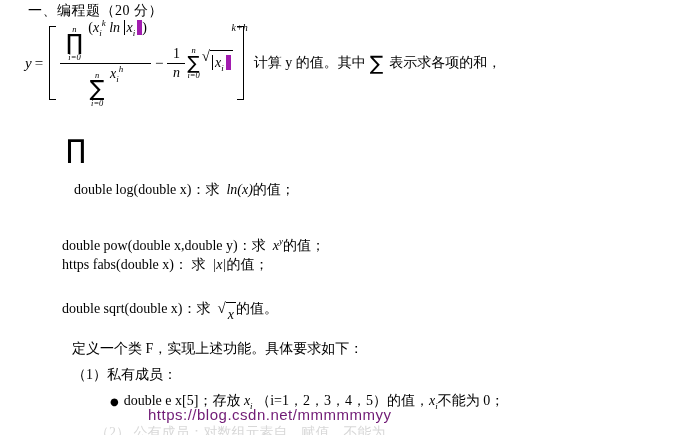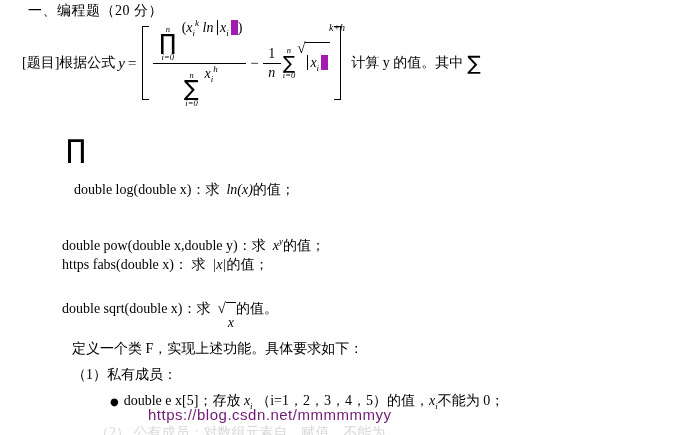--- a/index.html
+++ b/index.html
@@ -131,35 +131,35 @@
   .supexp {
     position: absolute;
     right: -2px;
     top: -3px;
     font-size: 10px;
     font-style: italic;
     white-space: nowrap;
   }
   .abs {
     border-left: 1px solid #000;
-    border-right: 7px solid #a21caf;
+    border-right: 5px solid #a21caf;
     padding: 0 2px;
   }
   .sqrt {
     display: inline-flex;
     align-items: flex-start;
     white-space: nowrap;
   }
   .sqrt .rad {
     font-size: 15px;
     line-height: 1;
   }
   .sqrt .rand {
     border-top: 1px solid #000;
-    padding: 12px 2px;
+    padding: 4px 2px;
     margin-top: 1px;
     line-height: 1.1;
   }
   .tail {
     font-size: 14px;
     padding-left: 8px;
     white-space: nowrap;
   }
   .sigma-inline {
     font-size: 20px;
@@ -213,21 +213,20 @@
   }
 </style>
 </head>
 <body>
 
 <div class="page">
 
   <div class="heading">一、编程题（20 分）</div>
 
   <div class="formula-row">
-    <span class="lead">[题目]根据公式</span>
     <span class="var-y">y</span>
     <span class="eq">=</span>
 
     <span class="bigbracket">
       <span class="brk brk-l">
           <i></i>
         </span>
       <span class="inner">
 
         <span class="frac">
@@ -271,20 +270,21 @@
 
       </span>
       <span class="brk brk-r">
           <i></i>
         <span class="supexp">k+h</span>
       </span>
     </span>
 
     <span class="tail">计算 y 的值。其中</span>
     <span class="sigma-inline">∑</span>
+    <span class="tail" style="padding-left:2px;">表示求各项的和，</span>
   </div>
 
   <div class="pi-line">
     <span class="pi-glyph">∏</span>
   </div>
 
   <div class="line" style="left:62px; top:181px;margin-left:12px;">
     <span>double log(double x)</span><span>：求</span>&nbsp;&nbsp;<span class="mono-ital">ln(x)</span><span>的值；</span>
   </div>
 

